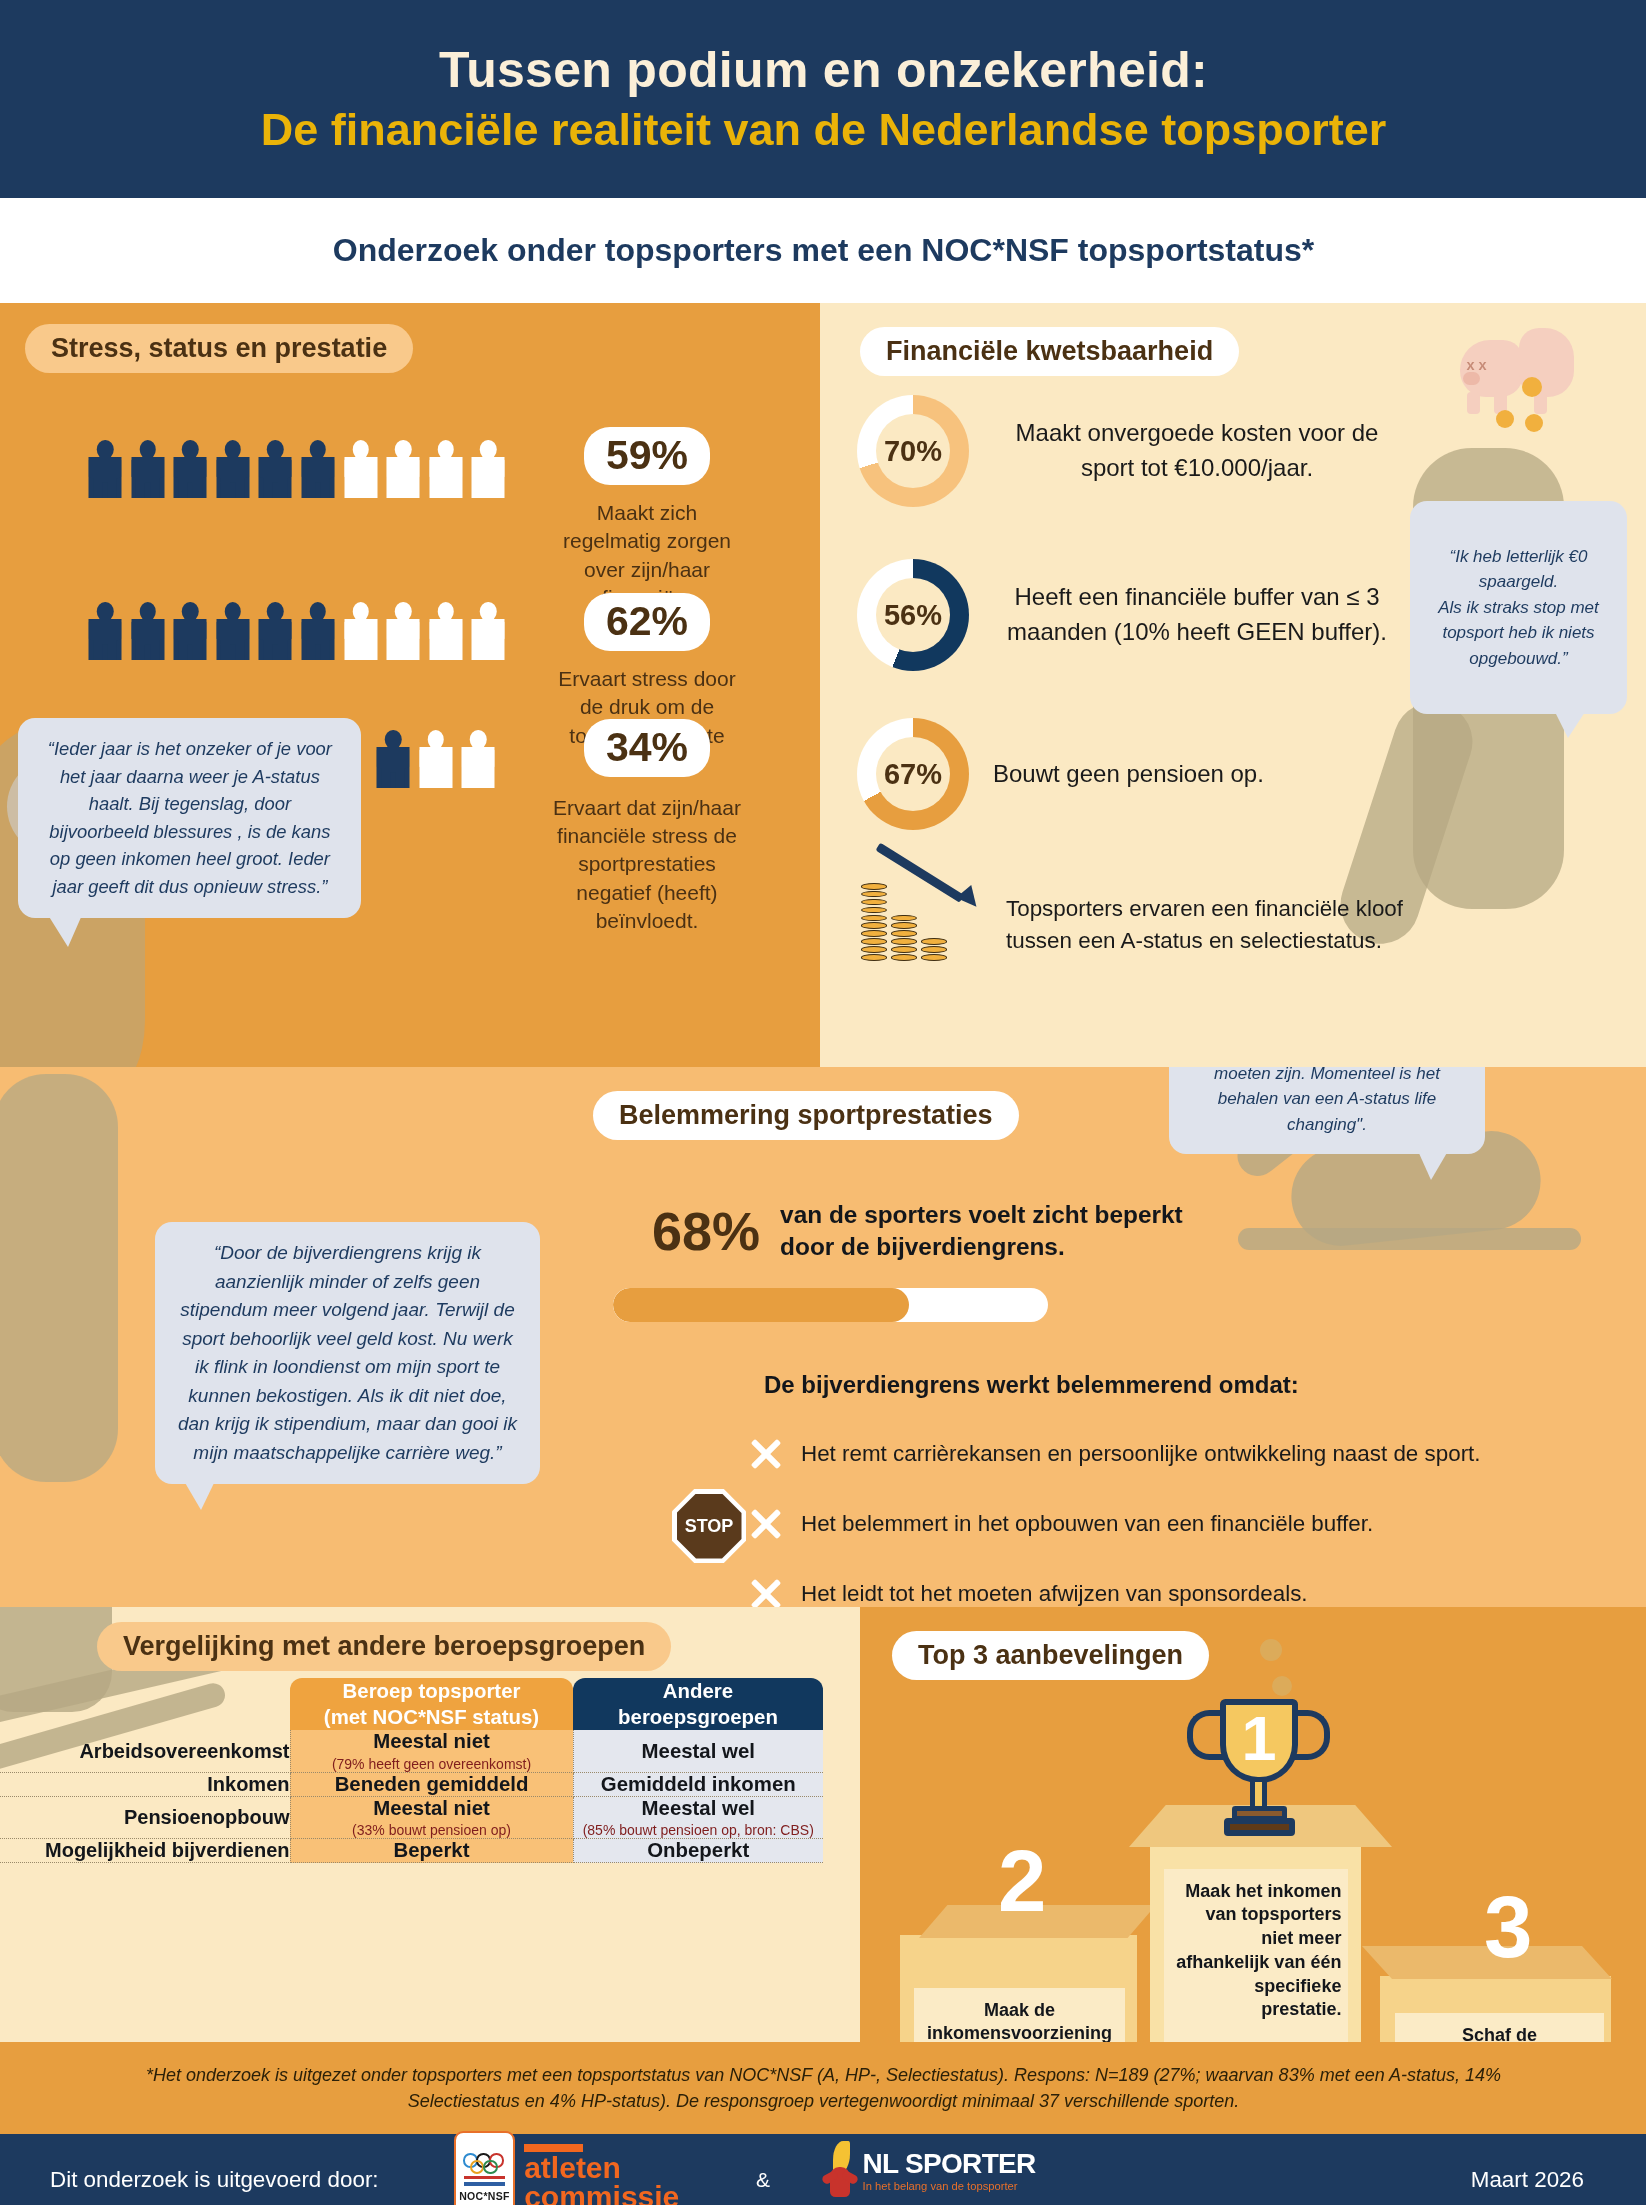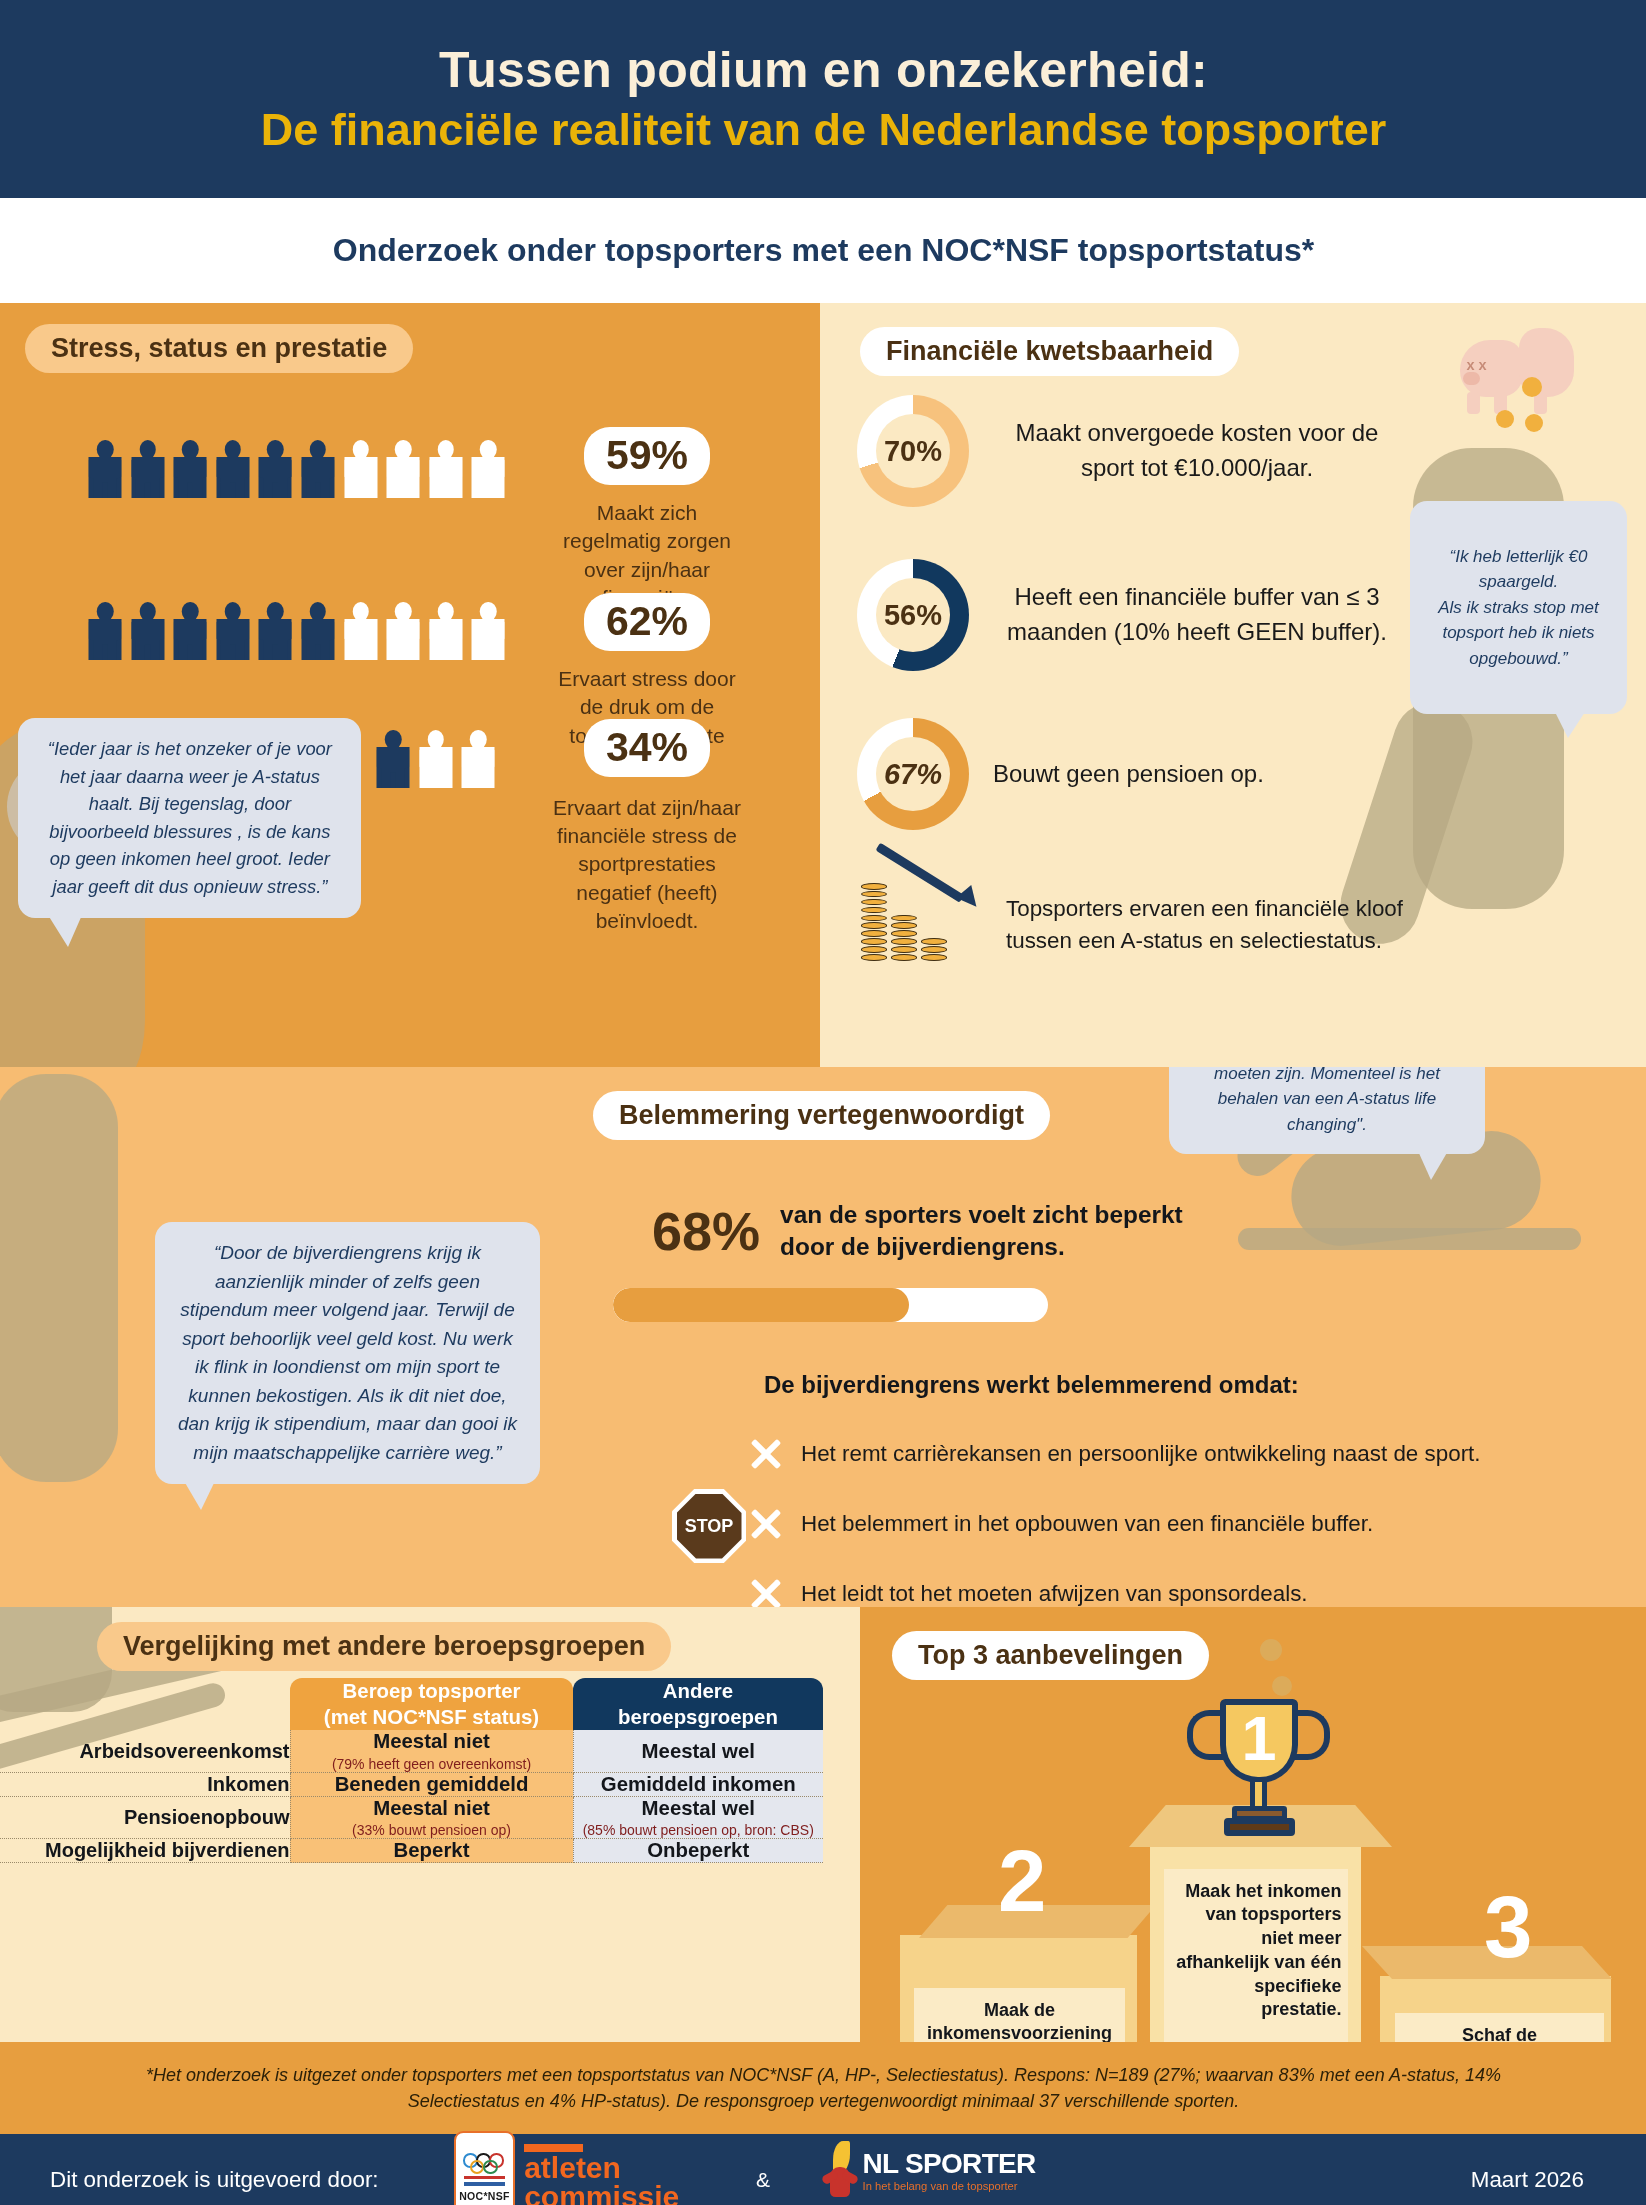--- a/index.html
+++ b/index.html
@@ -363,21 +363,21 @@
     </div>
 
     <div style="position:absolute; left:37px; top:256px; display:flex; align-items:center; gap:24px;">
       <div class="donut" style="background:conic-gradient(#11385E 0% 56%, #FFFFFF 56% 100%);">
         <span>56%</span>
       </div>
       <div class="donut-text" style="width:408px; text-align:center;">Heeft een financiële buffer van ≤ 3 maanden (10% heeft GEEN buffer).</div>
     </div>
 
     <div style="position:absolute; left:37px; top:415px; display:flex; align-items:center; gap:24px;">
-      <div class="donut" style="background:conic-gradient(#E79E3F 0% 67%, #FFFFFF 67% 100%);font-style:italic;">
+      <div class="donut" style="background:conic-gradient(#E79E3F 0% 67%, #FFFFFF 67% 100%);">
         <span>67%</span>
       </div>
       <div class="donut-text" style="width:408px;">Bouwt geen pensioen op.</div>
     </div>
 
     <div style="position:absolute; left:41px; top:580px;">
       <div class="coinstack">
         <div class="coin-col">
           <div class="coin"></div>
             <div class="coin"></div>
@@ -425,21 +425,21 @@
     <div class="sil" style="left:1238px; top:161px; width:343px; height:22.4px; border-radius:13px; opacity:.8;"></div>
 
     <div class="sil" style="left:-6.6px; top:6.6px; width:125px; height:408px; border-radius:53px; opacity:.75;"></div>
 
     <div class="bubble" style="left:1169px; top:-100px; width:316px; font-size:17px;">
       <span>“Het verschil tussen de financiële ondersteuning tussen Selectiestatus en A-status zou minder groot moeten zijn. Momenteel is het behalen van een A-status life changing".</span>
       <div class="tail" style="right:37px; bottom:-26px; border-left:13px solid transparent; border-right:17px solid transparent; border-top:29px solid #DFE3EC;"></div>
     </div>
 
     <div style="position:absolute; left:593px; top:24px;">
-      <div class="pill pill-white">Belemmering vertegenwoordigt</div>
+      <div class="pill pill-white">Belemmering sportprestaties</div>
     </div>
 
     <div style="position:absolute; left:652px; top:132px; display:flex; align-items:center; gap:20px;">
       <div style="font-size:54px; font-weight:bold; color:#4B3113;">68%</div>
       <div>
         <div style="font-size:24.4px; font-weight:bold; color:#13161B; line-height:1.3;">van de sporters voelt zicht beperkt</div>
         <div style="font-size:24.4px; font-weight:bold; color:#13161B; line-height:1.3;">door de bijverdiengrens.</div>
       </div>
     </div>
 

